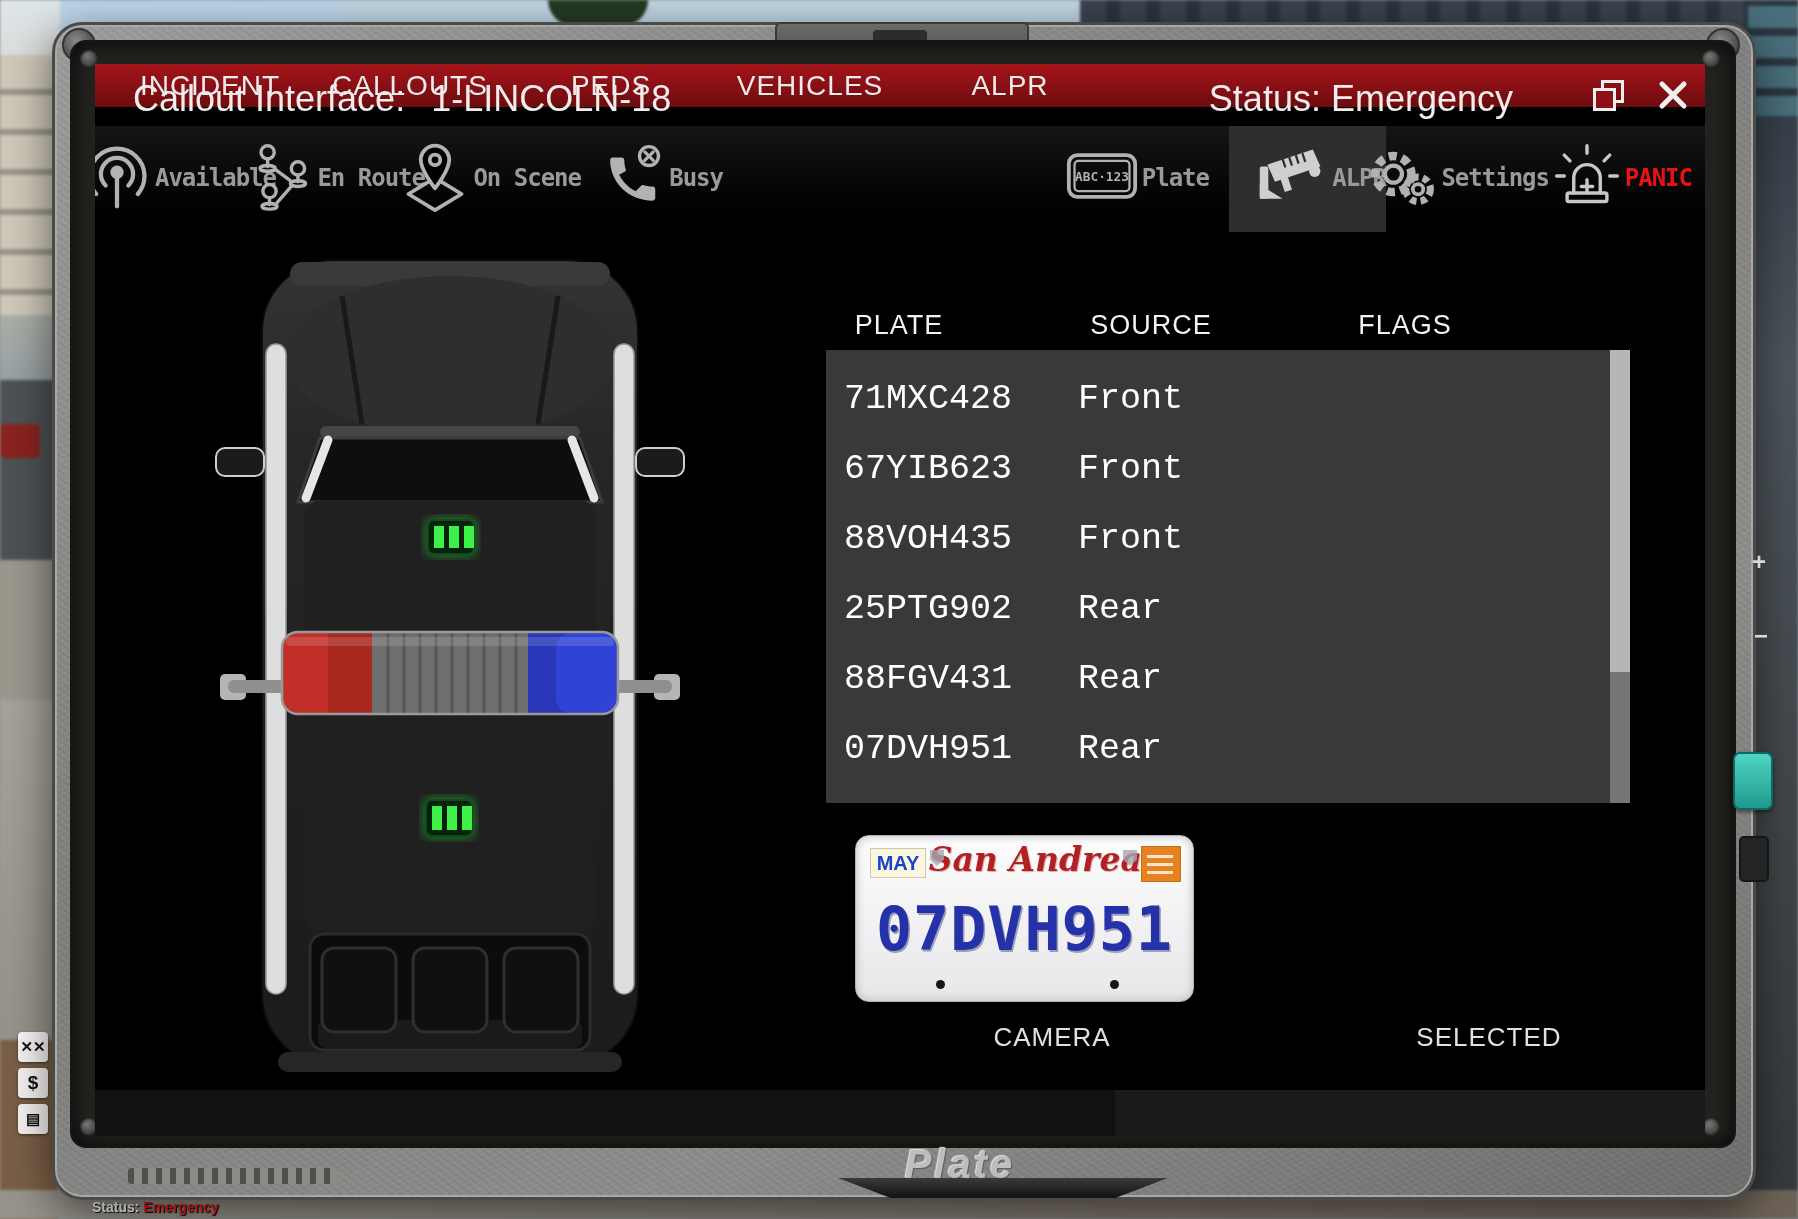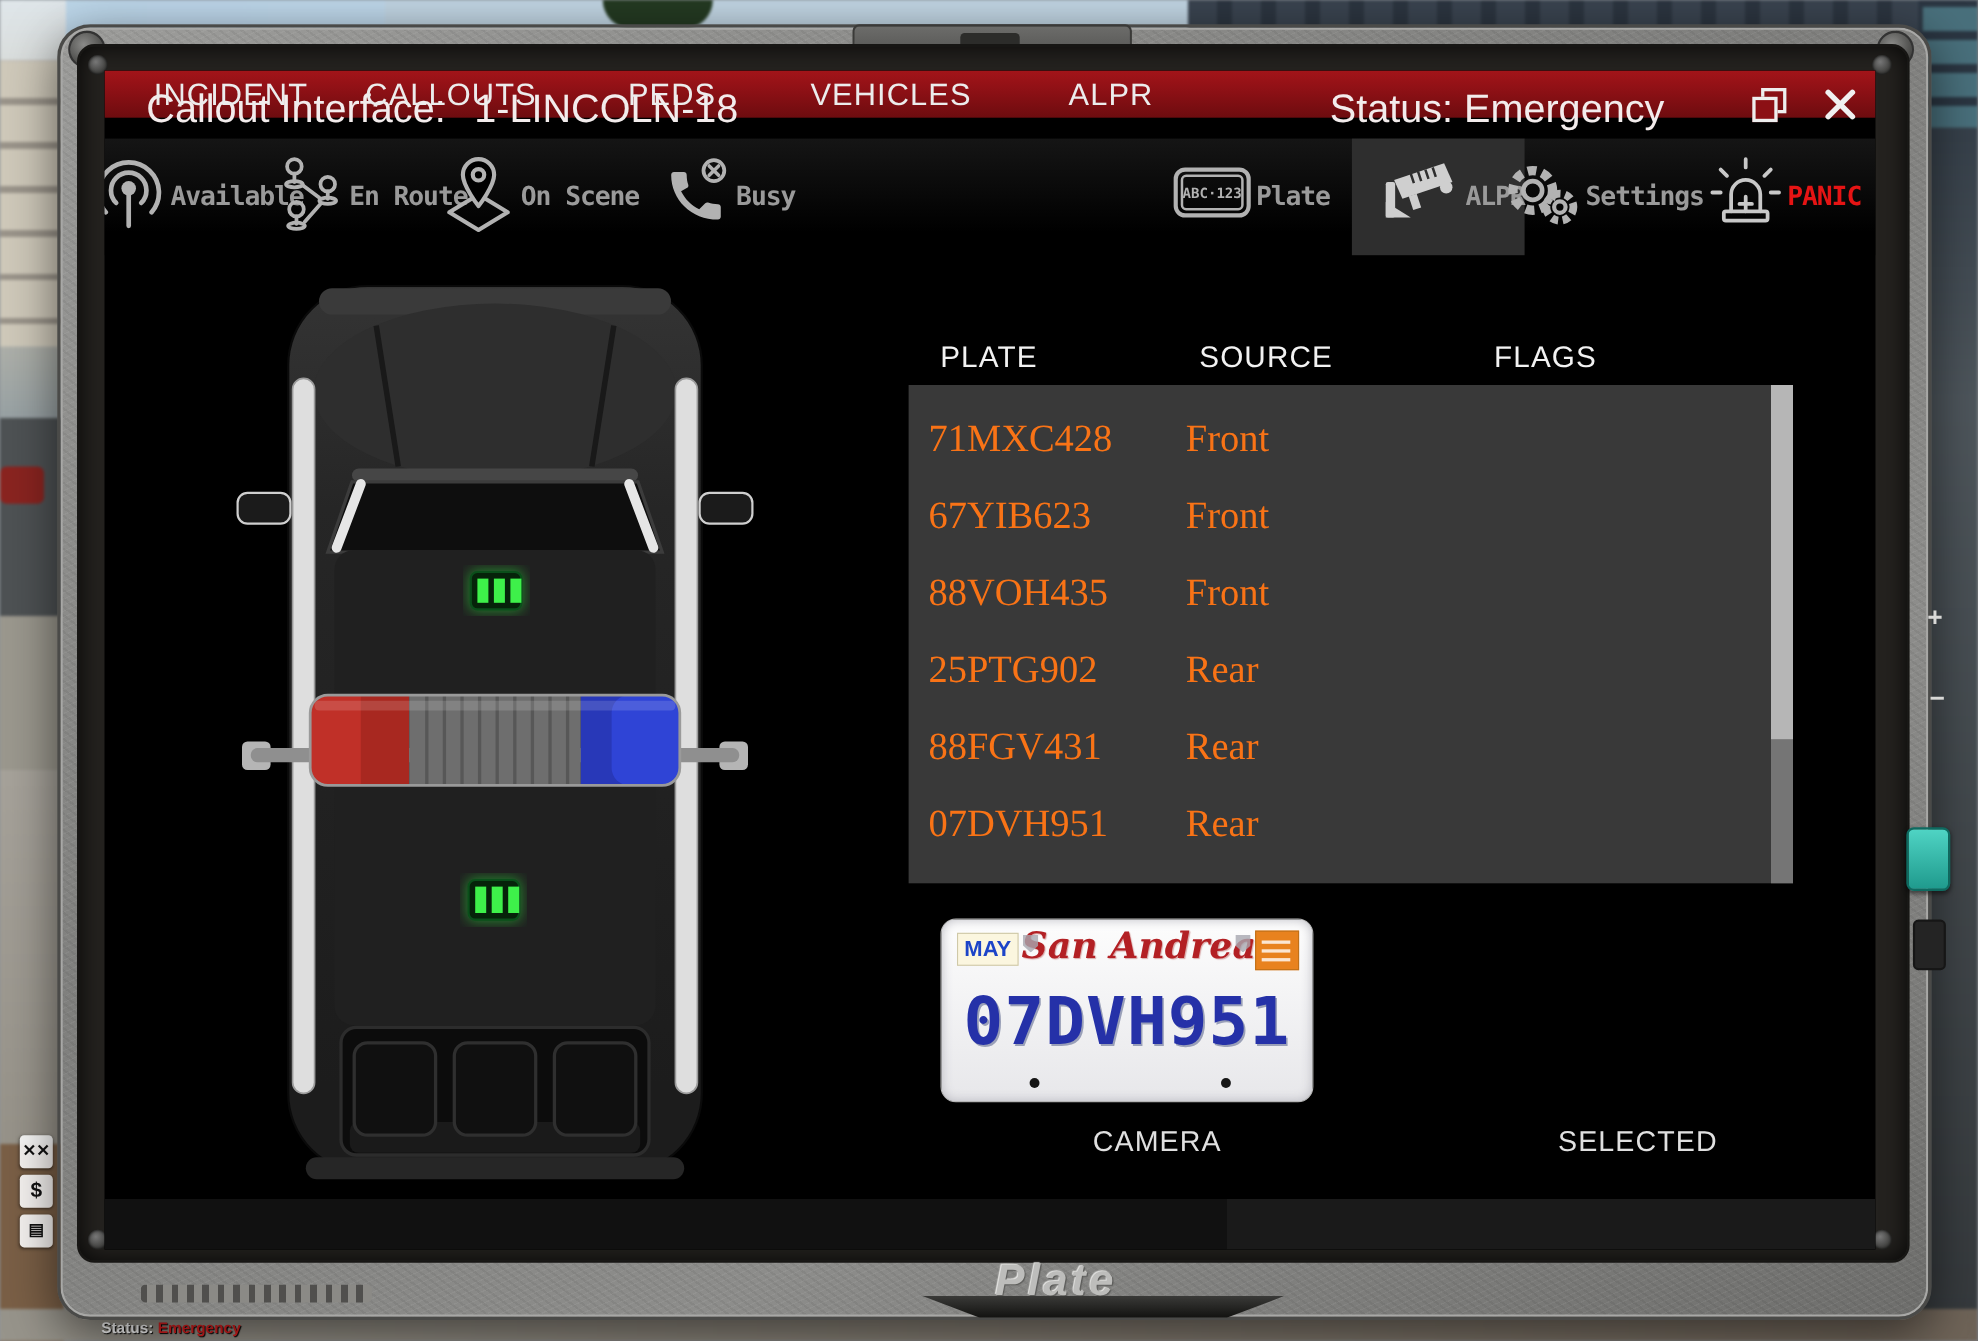--- a/index.html
+++ b/index.html
@@ -84,22 +84,22 @@
   .tb-label{font-family:"DejaVu Sans Mono",monospace;font-weight:bold;font-size:24px;
     color:#9a9a9a;letter-spacing:-1px;white-space:nowrap;line-height:26px;}
   .tb-btn.selected{background:#2e2e2e;}
   .tb-label.panic{color:#e51414;}
 
   
   .col-head{position:absolute;top:246px;width:220px;text-align:center;color:#f2f2f2;
     font-size:27px;letter-spacing:1px;}
   .alpr-table{position:absolute;left:731px;top:286px;width:804px;height:453px;background:#393939;}
   .alpr-rows{position:absolute;left:0;top:14px;width:100%;}
-  .alpr-row{height:70px;line-height:70px;font-family:Liberation Serif, serif;
-    font-size:35px;color:#f97316;white-space:nowrap;cursor:pointer;}
+  .alpr-row{height:70px;line-height:70px;font-family:Liberation Mono, monospace;
+    font-size:35px;color:#ffffff;white-space:nowrap;cursor:pointer;}
   .cell-plate{display:inline-block;padding-left:18px;width:234px;}
   .cell-source{display:inline-block;}
   .scrollbar{position:absolute;right:0;top:0;width:20px;height:100%;background:#757575;cursor:pointer;}
   .scroll-thumb{position:absolute;left:0;top:0;width:100%;height:322px;background:#b6b6b6;}
 
   
   .plate-img{position:absolute;left:760px;top:771px;width:337px;height:165px;border-radius:14px;
     background:linear-gradient(#fdfdfd,#e7e7ea);border:1px solid #b5b5b5;
     box-shadow:inset 0 0 10px #b9b9c0, 0 3px 8px rgba(0,0,0,.6);}
   .pl-month{position:absolute;left:14px;top:12px;width:54px;height:28px;background:#fbf6df;

